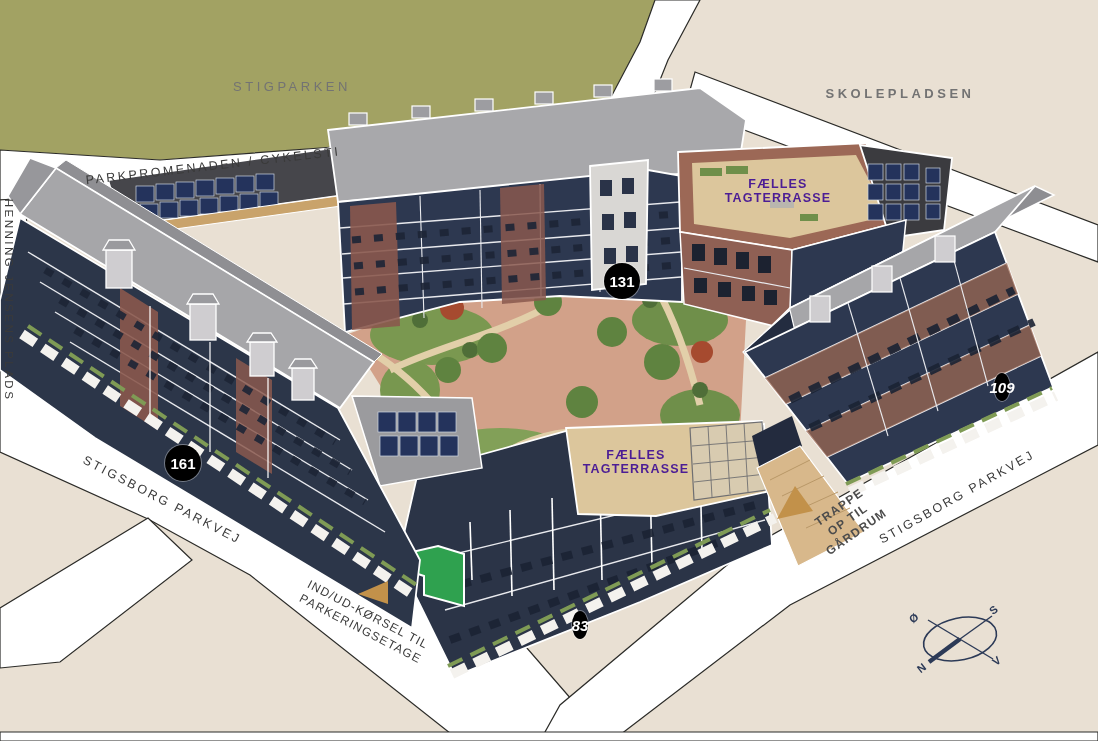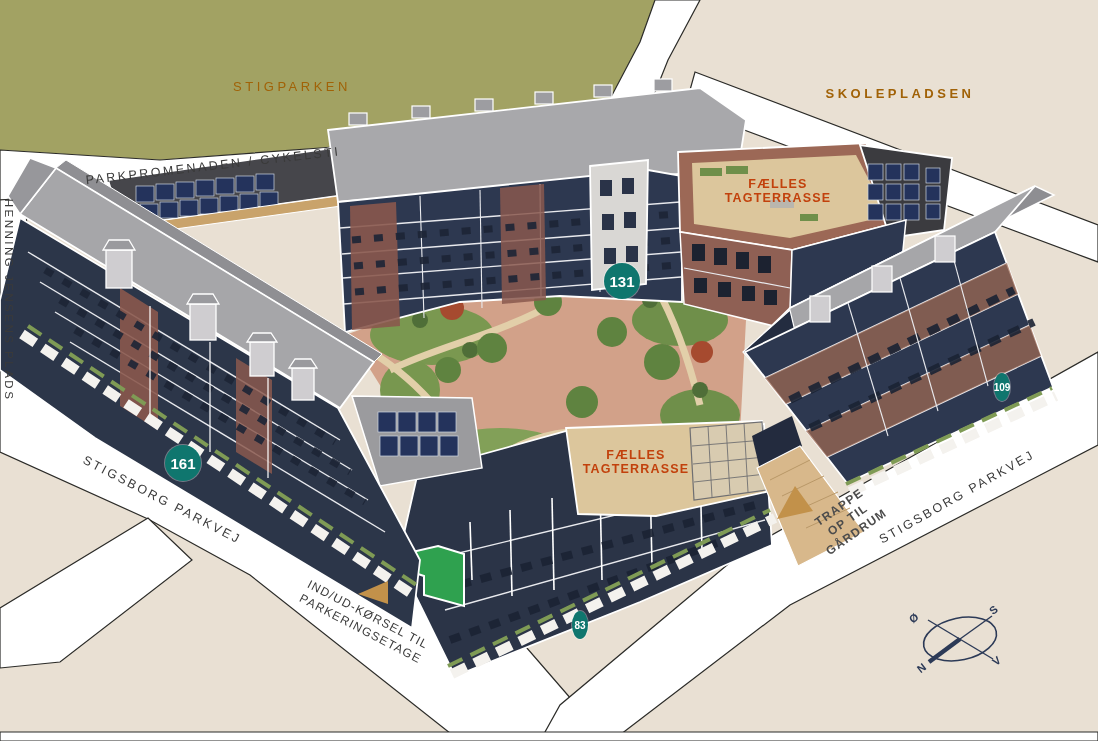--- a/index.html
+++ b/index.html
@@ -1,28 +1,28 @@
 <!DOCTYPE html>
 <html><head>
 <meta charset="utf-8">
 <style>
   html,body{margin:0;padding:0;background:#ffffff;font-family:"Liberation Sans",sans-serif;}
   #stage{position:relative;width:1098px;height:741px;overflow:hidden;background:#e9e0d3;}
   #stage svg{position:absolute;left:0;top:0;}
   .lbl{position:absolute;transform:translate(-50%,-50%);color:#3a3a3a;font-size:12.5px;
        font-weight:500;letter-spacing:3px;white-space:pre-line;text-align:center;line-height:1.3;}
-  .lbl.area{font-size:13px;letter-spacing:3.5px;color:#a16207;}
-  .lbl.bold{font-weight:700;letter-spacing:1.2px;font-size:12.5px;color:#c2410c;line-height:1.15;}
+  .lbl.area{font-size:13px;letter-spacing:3.5px;color:#737373;}
+  .lbl.bold{font-weight:700;letter-spacing:1.2px;font-size:12.5px;color:#4c1d95;line-height:1.15;}
   .lbl.note{font-size:12px;letter-spacing:1.2px;color:#3a3a3a;line-height:1.3;}
   .lbl.stairs{font-size:12px;font-weight:600;letter-spacing:1.2px;color:#4c4c4c;line-height:1.25;}
-  .badge{position:absolute;transform:translate(-50%,-50%);background:#0f766e;color:#ffffff;
+  .badge{position:absolute;transform:translate(-50%,-50%);background:#000000;color:#ffffff;
          border-radius:50%;display:flex;align-items:center;justify-content:center;
          font-weight:700;box-shadow:0 0 0 1px rgba(255,255,255,.35);}
   .badge.big{width:36px;height:36px;font-size:15px;}
-  .badge.small{width:16px;height:28px;font-size:10px;}
+  .badge.small{width:16px;height:28px;font-size:15px;font-style:italic;}
 </style>
 </head>
 <body>
 
 <div id="stage">
 <svg width="1098" height="741" viewBox="0 0 1098 741">
 
   <rect x="0" y="0" width="1098" height="741" fill="#e9e0d3"></rect>
 
   <g>

